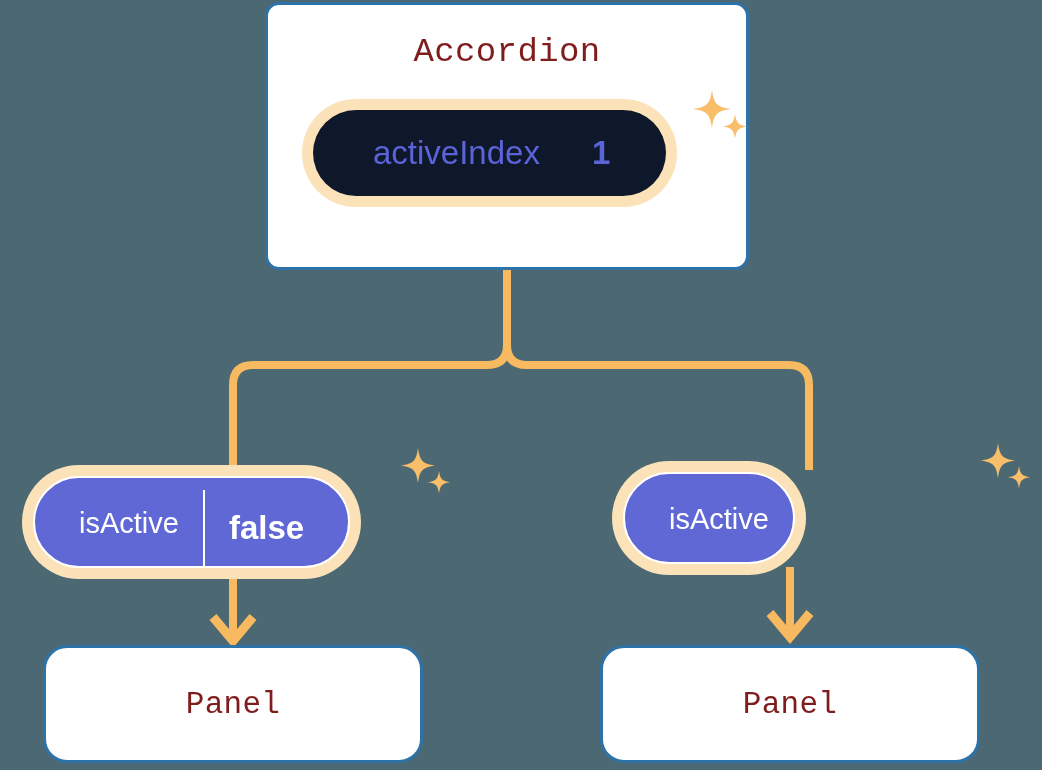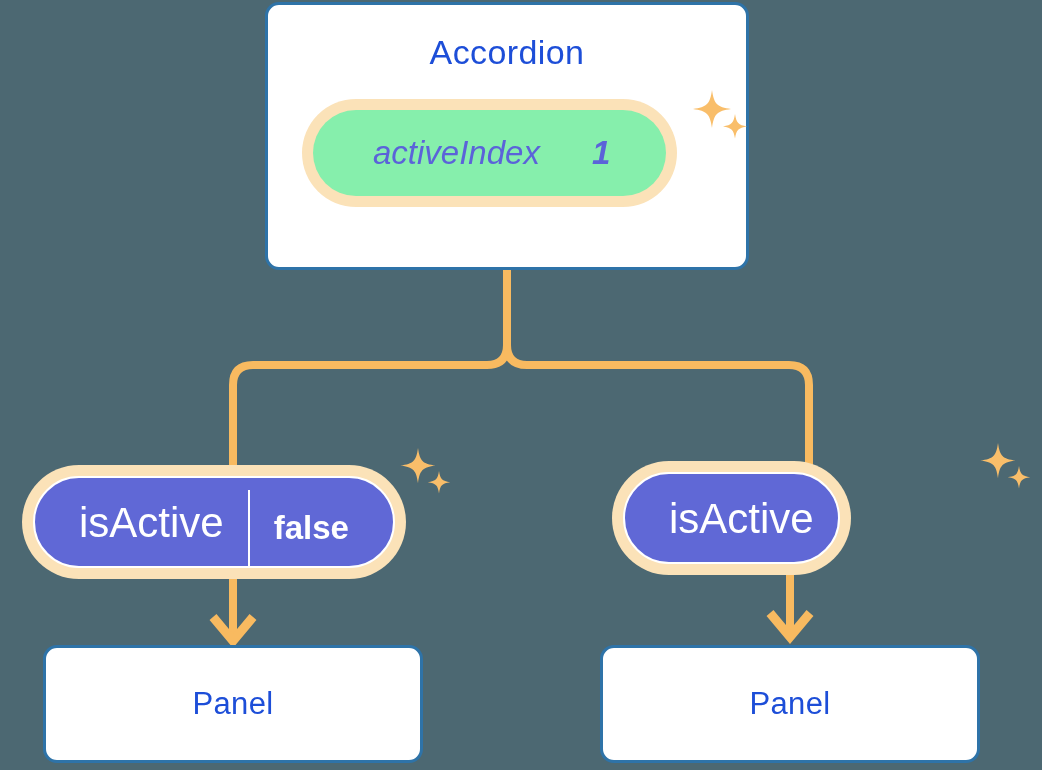--- a/index.html
+++ b/index.html
@@ -111,22 +111,21 @@
   .pill-key, .pill-val {
     display: flex;
     align-items: center;
     justify-content: center;
     white-space: nowrap;
     box-sizing: border-box;
   }
 
   
   .pill.light .pill-inner {
-    background: #86efac;
-    font-style: italic;
+    background: #0f172a;
   }
   .pill.light .pill-key {
     color: #5B63D9;
     font-size: 33px;
     font-weight: 400;
     padding: 0 26px 0 60px;
   }
   .pill.light .pill-val {
     color: #5B63D9;
     font-size: 33px;
@@ -135,21 +134,21 @@
     border-left: 2px solid #F6B košt;
   }
 
   
   .pill.solid .pill-inner {
     background: #6068D6;
     border: 2px solid #FFFFFF;
   }
   .pill.solid .pill-key {
     color: #FFFFFF;
-    font-size: 42px;
+    font-size: 29px;
     font-weight: 400;
     padding: 2px 24px 0 44px;
   }
   .pill.solid .pill-val {
     color: #FFFFFF;
     font-size: 33px;
     font-weight: 700;
     padding: 0 44px 0 24px;
     border-left: 2px solid #FFFFFF;
     margin-top: 12px;
@@ -160,35 +159,35 @@
     position: absolute;
     z-index: 5;
     pointer-events: none;
   }
 
   
   .panel-card {
     position: absolute;
     background: #FFFFFF;
     border: 3px solid #2E73A8;
-    border-radius: 14px;
+    border-radius: 24px;
     box-sizing: border-box;
     display: flex;
     align-items: center;
     justify-content: center;
     z-index: 3;
   }
   .panel-label {
     color: #2E73A8;
     font-size: 31px;
     font-weight: 400;
     letter-spacing: 0.3px;
   }
 </style>
-<style>.pill::before{background:#FBE2B8;}.pill::after{border-color:#F8BA60;}.pill.light .pill-val{border-left-color:#F8BA60;}.pill.light .pill-key,.pill.light .pill-val{color:#5B63D9;}.pill.solid .pill-inner{background:#6068D6;}.card,.panel-card{border-color:#2E73A8;background:#FFFFFF;}.card-title,.panel-label{color:#1d4ed8;}body{background:#4C6872;}</style></head>
+<style>.pill::before{background:#FBE2B8;}.pill::after{border-color:#F8BA60;}.pill.light .pill-val{border-left-color:#F8BA60;}.pill.light .pill-key,.pill.light .pill-val{color:#5B63D9;}.pill.solid .pill-inner{background:#6068D6;}.card,.panel-card{border-color:#2E73A8;background:#FFFFFF;}.card-title,.panel-label{color:#7f1d1d;font-family:Liberation Mono, monospace;}body{background:#4C6872;}</style></head>
 <body>
 
 <div id="stage">
 
   <svg id="connectors" viewBox="0 0 1042 770" width="1042" height="770">
 
     <path d="M 507 270 L 507 345" fill="none" stroke="#F8BA60" stroke-width="8" stroke-linecap="butt"></path>
 
     <path d="M 507 345 Q 507 365 487 365 L 253 365 Q 233 365 233 385 L 233 470" fill="none" stroke="#F8BA60" stroke-width="8" stroke-linecap="butt"></path>
     <path d="M 507 345 Q 507 365 527 365 L 789 365 Q 809 365 809 385 L 809 470" fill="none" stroke="#F8BA60" stroke-width="8" stroke-linecap="butt"></path>

